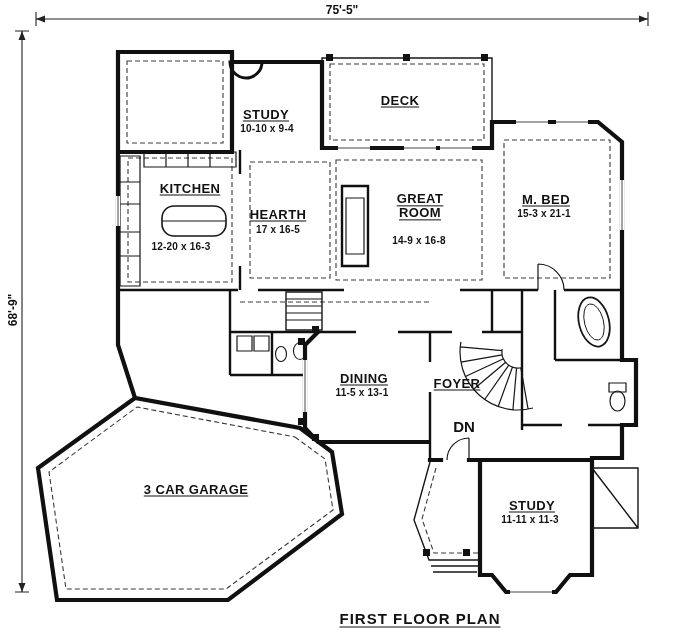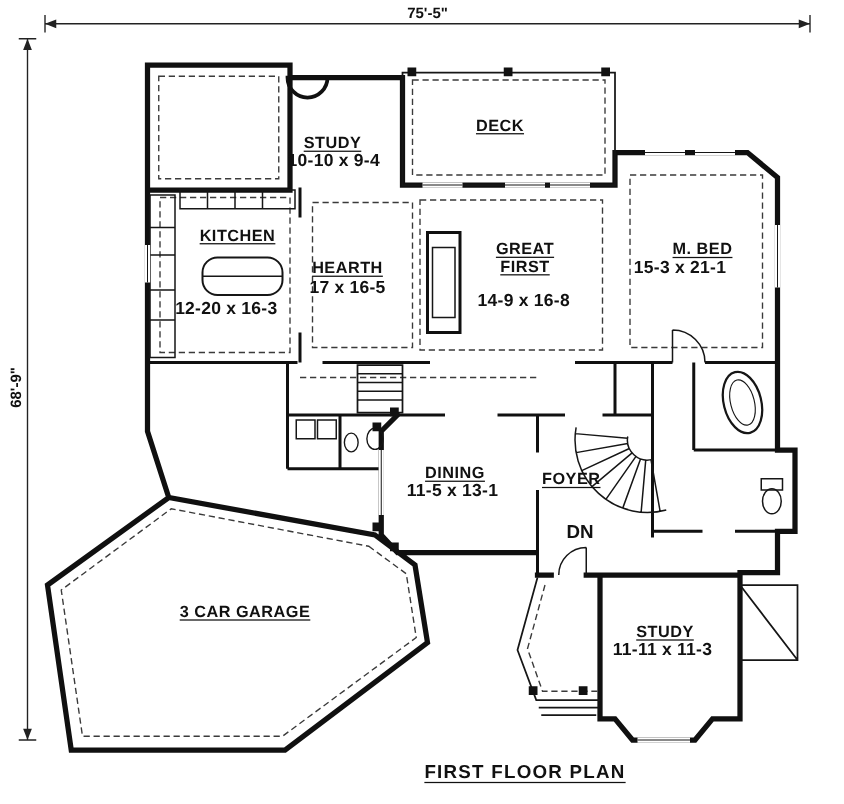--- a/index.html
+++ b/index.html
@@ -7,21 +7,21 @@
     position:relative; width:675px; height:643px; background:#ffffff;
     font-family:"Liberation Sans", sans-serif; color:#111111; overflow:hidden;
   }
   .canvas svg { position:absolute; left:0; top:0; }
   .label {
     position:absolute; transform:translate(-50%,-50%);
     text-align:center; white-space:nowrap; font-weight:bold; color:#111;
   }
   .room-name { font-size:13px; letter-spacing:.4px; text-decoration:underline; text-underline-offset:2px; }
   .room-name span { display:block; line-height:1.05; }
-  .room-dims { font-size:14px; letter-spacing:.2px; }
+  .room-dims { font-size:10px; letter-spacing:.2px; }
   .dim-label  { font-size:12px; }
   .rot        { transform:translate(-50%,-50%) rotate(-90deg); }
   .dn-label   { font-size:15px; }
   .title-label{ font-size:15px; letter-spacing:1px; text-decoration:underline; text-underline-offset:3px; }
 </style>
 </head>
 <body>
 
 <div class="canvas">
 
@@ -132,25 +132,25 @@
   <div class="label room-name" style="left:400px;top:100px">DECK</div>
 
   <div class="label room-name" style="left:190px;top:188px">KITCHEN</div>
   <div class="label room-dims" style="left:181px;top:246px">12-20 x 16-3</div>
 
   <div class="label room-name" style="left:278px;top:214px">HEARTH</div>
   <div class="label room-dims" style="left:278px;top:229px">17 x 16-5</div>
 
   <div class="label room-name" style="left:420px;top:206px">
     <span>GREAT</span>
-    <span>FIRST</span>
+    <span>ROOM</span>
   </div>
   <div class="label room-dims" style="left:419px;top:240px">14-9 x 16-8</div>
 
-  <div class="label room-name" style="left:562px;top:199px">M. BED</div>
+  <div class="label room-name" style="left:546px;top:199px">M. BED</div>
   <div class="label room-dims" style="left:544px;top:213px">15-3 x 21-1</div>
 
   <div class="label room-name" style="left:364px;top:378px">DINING</div>
   <div class="label room-dims" style="left:362px;top:392px">11-5 x 13-1</div>
 
   <div class="label room-name" style="left:457px;top:383px">FOYER</div>
 
   <div class="label dn-label" style="left:464px;top:426px">DN</div>
 
   <div class="label room-name" style="left:196px;top:489px">3 CAR GARAGE</div>

